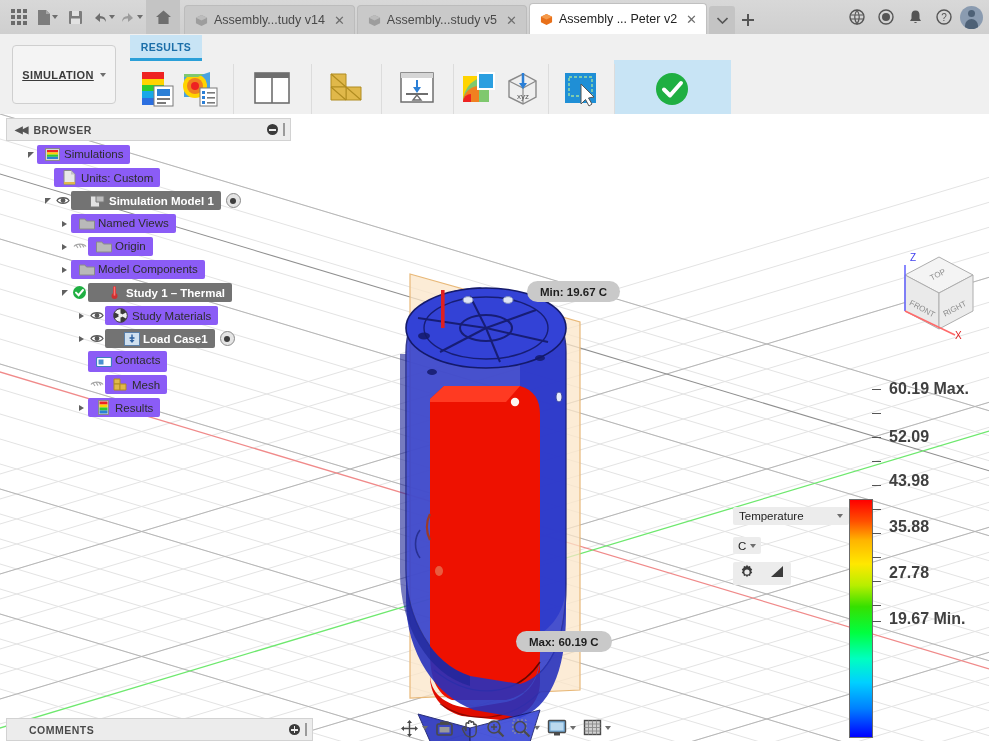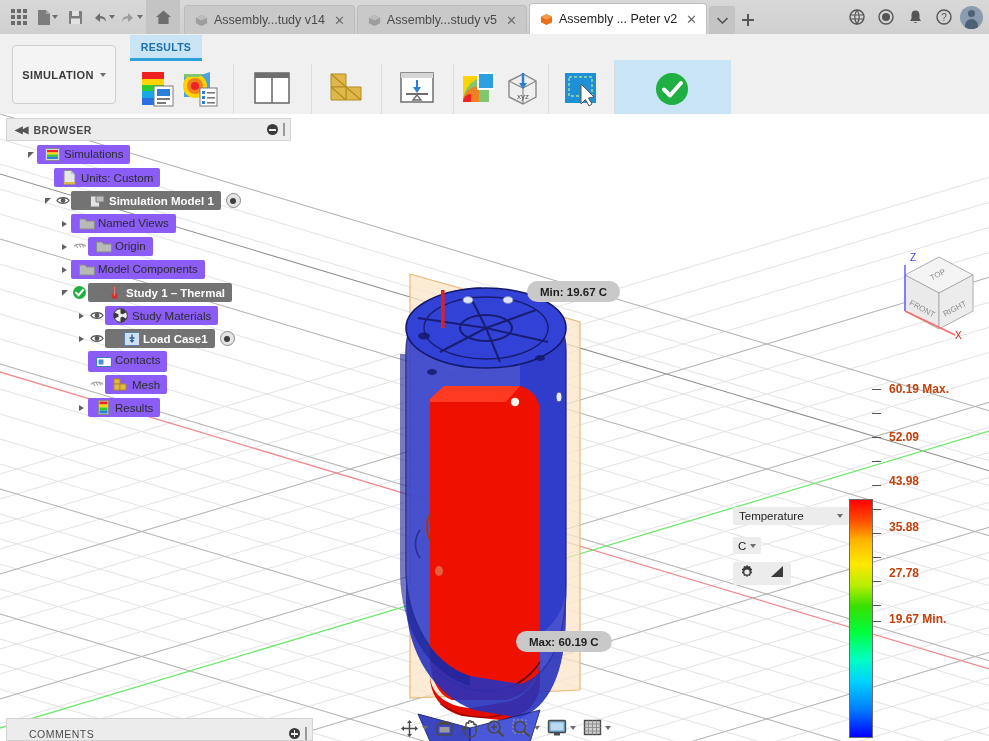--- a/index.html
+++ b/index.html
@@ -39,21 +39,21 @@
     border-radius:50% 50% 0 0;background:#4e6176;}
   .avatar:before{content:"";position:absolute;left:8px;top:4px;width:7px;height:7px;
     border-radius:50%;background:#4e6176;}
 
   
   .ribbon{position:absolute;left:0;top:34px;width:989px;height:80px;
     background:#f0f0f0;border-bottom:1px solid #cdcdcd;}
   .wsbox{position:absolute;left:12px;top:11px;width:102px;height:57px;
     border:1px solid #cfcfcf;border-radius:4px;background:#f4f4f4;
     display:flex;align-items:center;justify-content:center;gap:5px;
-    font-size:11px;font-weight:bold;letter-spacing:.4px;color:#3a3a3a;}
+    font-size:11px;font-weight:bold;letter-spacing:.4px;color:#3a3a3a;text-decoration:underline;}
   .restab{position:absolute;left:130px;top:1px;width:72px;height:23px;background:#c8e4f5;
     display:flex;align-items:center;justify-content:center;
     font-size:10.5px;font-weight:bold;letter-spacing:.3px;color:#1b6ea8;
     border-bottom:3px solid #2a9fd8;}
   .panels{position:absolute;left:126px;top:26px;height:82px;display:flex;align-items:flex-start;}
   .panel{display:flex;flex-direction:column;align-items:center;position:relative;padding:0 7px;gap:28px;}
   .panel+.panel:before{content:"";position:absolute;left:0;top:4px;height:62px;width:1px;background:#dcdcdc;}
   .panel.hl{background:#c8e4f5;}
   .picons{display:flex;align-items:flex-end;gap:5px;height:50px;padding-top:4px;}
   .plabel{font-size:10.5px;font-weight:bold;letter-spacing:.2px;color:#333;
@@ -88,40 +88,40 @@
 
   
   .viewport{position:absolute;left:0;top:114px;width:989px;height:627px;background:#fff;overflow:hidden;}
   .grid-svg{position:absolute;left:0;top:0;}
 
   .legend{position:absolute;left:849px;top:385px;width:22px;height:237px;
     border:1px solid #6b6b6b;
     background:linear-gradient(to top,#0000ff 0%,#0080ff 12%,#00d0ff 23%,#00ffc0 33%,
       #00ff40 44%,#36e000 55%,#b8ee00 64%,#ffe800 73%,#ffb400 83%,#ff5000 91%,#ff0000 100%);}
   .lg-tick{position:absolute;left:872px;width:9px;height:1px;background:#555;}
-  .lg-val{position:absolute;left:889px;font-size:12px;font-weight:bold;color:#c2410c;
+  .lg-val{position:absolute;left:889px;font-size:16px;font-weight:bold;color:#404040;
     transform:translateY(-50%);white-space:nowrap;}
   .lg-chip{position:absolute;background:#ececec;border-radius:2px;}
   .lg-title{left:733px;top:393px;width:104px;height:18px;display:flex;align-items:center;
     justify-content:space-between;padding:0 6px;font-size:11.5px;color:#222;}
   .lg-unit{left:733px;top:423px;height:17px;display:flex;align-items:center;
     padding:0 5px;font-size:11.5px;color:#222;gap:3px;}
   .lg-tools{left:733px;top:448px;width:58px;height:23px;display:flex;align-items:center;
     justify-content:space-around;}
 
   .callout{position:absolute;height:21px;background:#c9c9c9;border-radius:11px;
     display:flex;align-items:center;justify-content:center;padding:0 13px;
     font-size:11.5px;font-weight:bold;color:#1d1d1d;}
 
   .navcube{position:absolute;left:893px;top:131px;width:92px;height:96px;}
 
   
   .comments{position:absolute;left:6px;top:718px;width:283px;height:21px;
-    background:#ececec;border:1px solid #d2d2d2;display:flex;align-items:flex-end;
-    font-size:10.5px;font-weight:normal;letter-spacing:.5px;color:#4a4a4a;padding-left:22px;}
+    background:#ececec;border:1px solid #d2d2d2;display:flex;align-items:center;
+    font-size:10.5px;font-weight:bold;letter-spacing:.5px;color:#4a4a4a;padding-left:22px;}
   .cm-right{margin-left:auto;display:flex;align-items:center;gap:5px;padding-right:5px;}
   .cm-plus{width:11px;height:11px;border-radius:50%;background:#3a3a3a;position:relative;}
   .cm-plus:after{content:"";position:absolute;left:2px;top:5px;width:7px;height:1.5px;background:#ececec;}
   .cm-plus:before{content:"";position:absolute;left:4.75px;top:2px;width:1.5px;height:7px;background:#ececec;}
 
   .navbar{position:absolute;left:398px;top:716px;height:24px;display:flex;align-items:center;gap:3px;}
   .nb{height:22px;display:flex;align-items:center;gap:2px;padding:0 2px;color:#4a4a4a;}
 </style>
 </head>
 <body>

